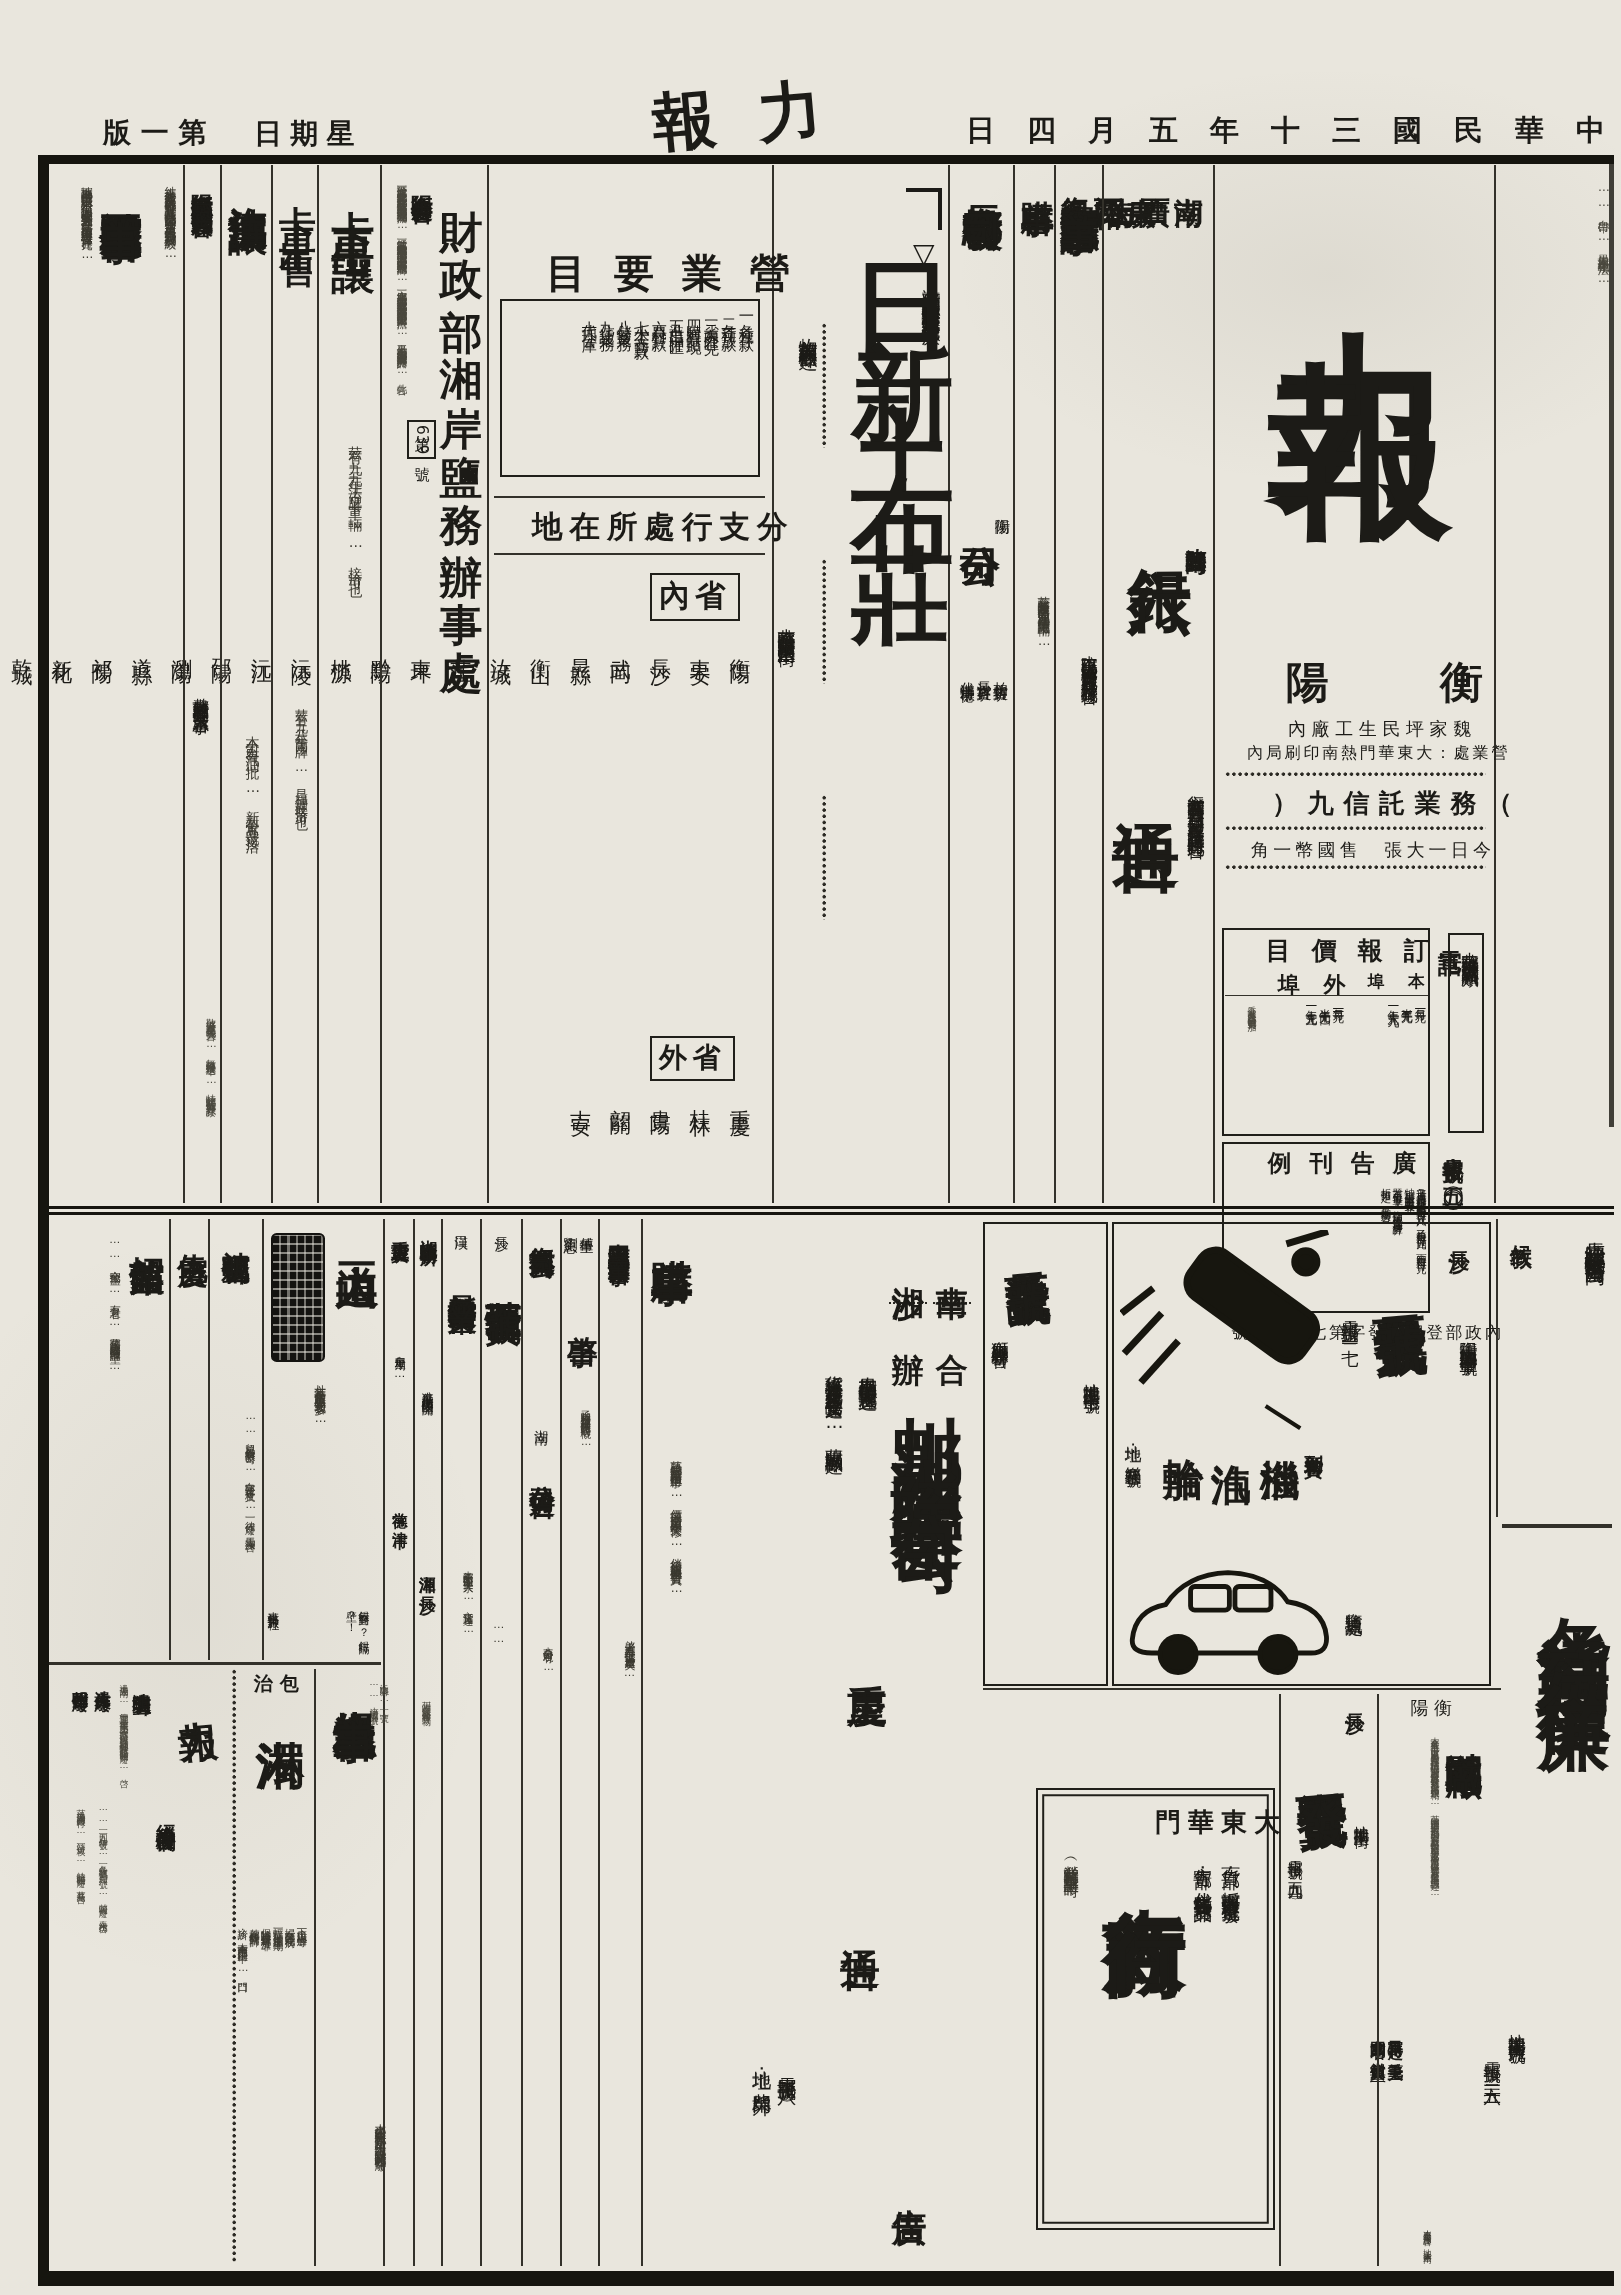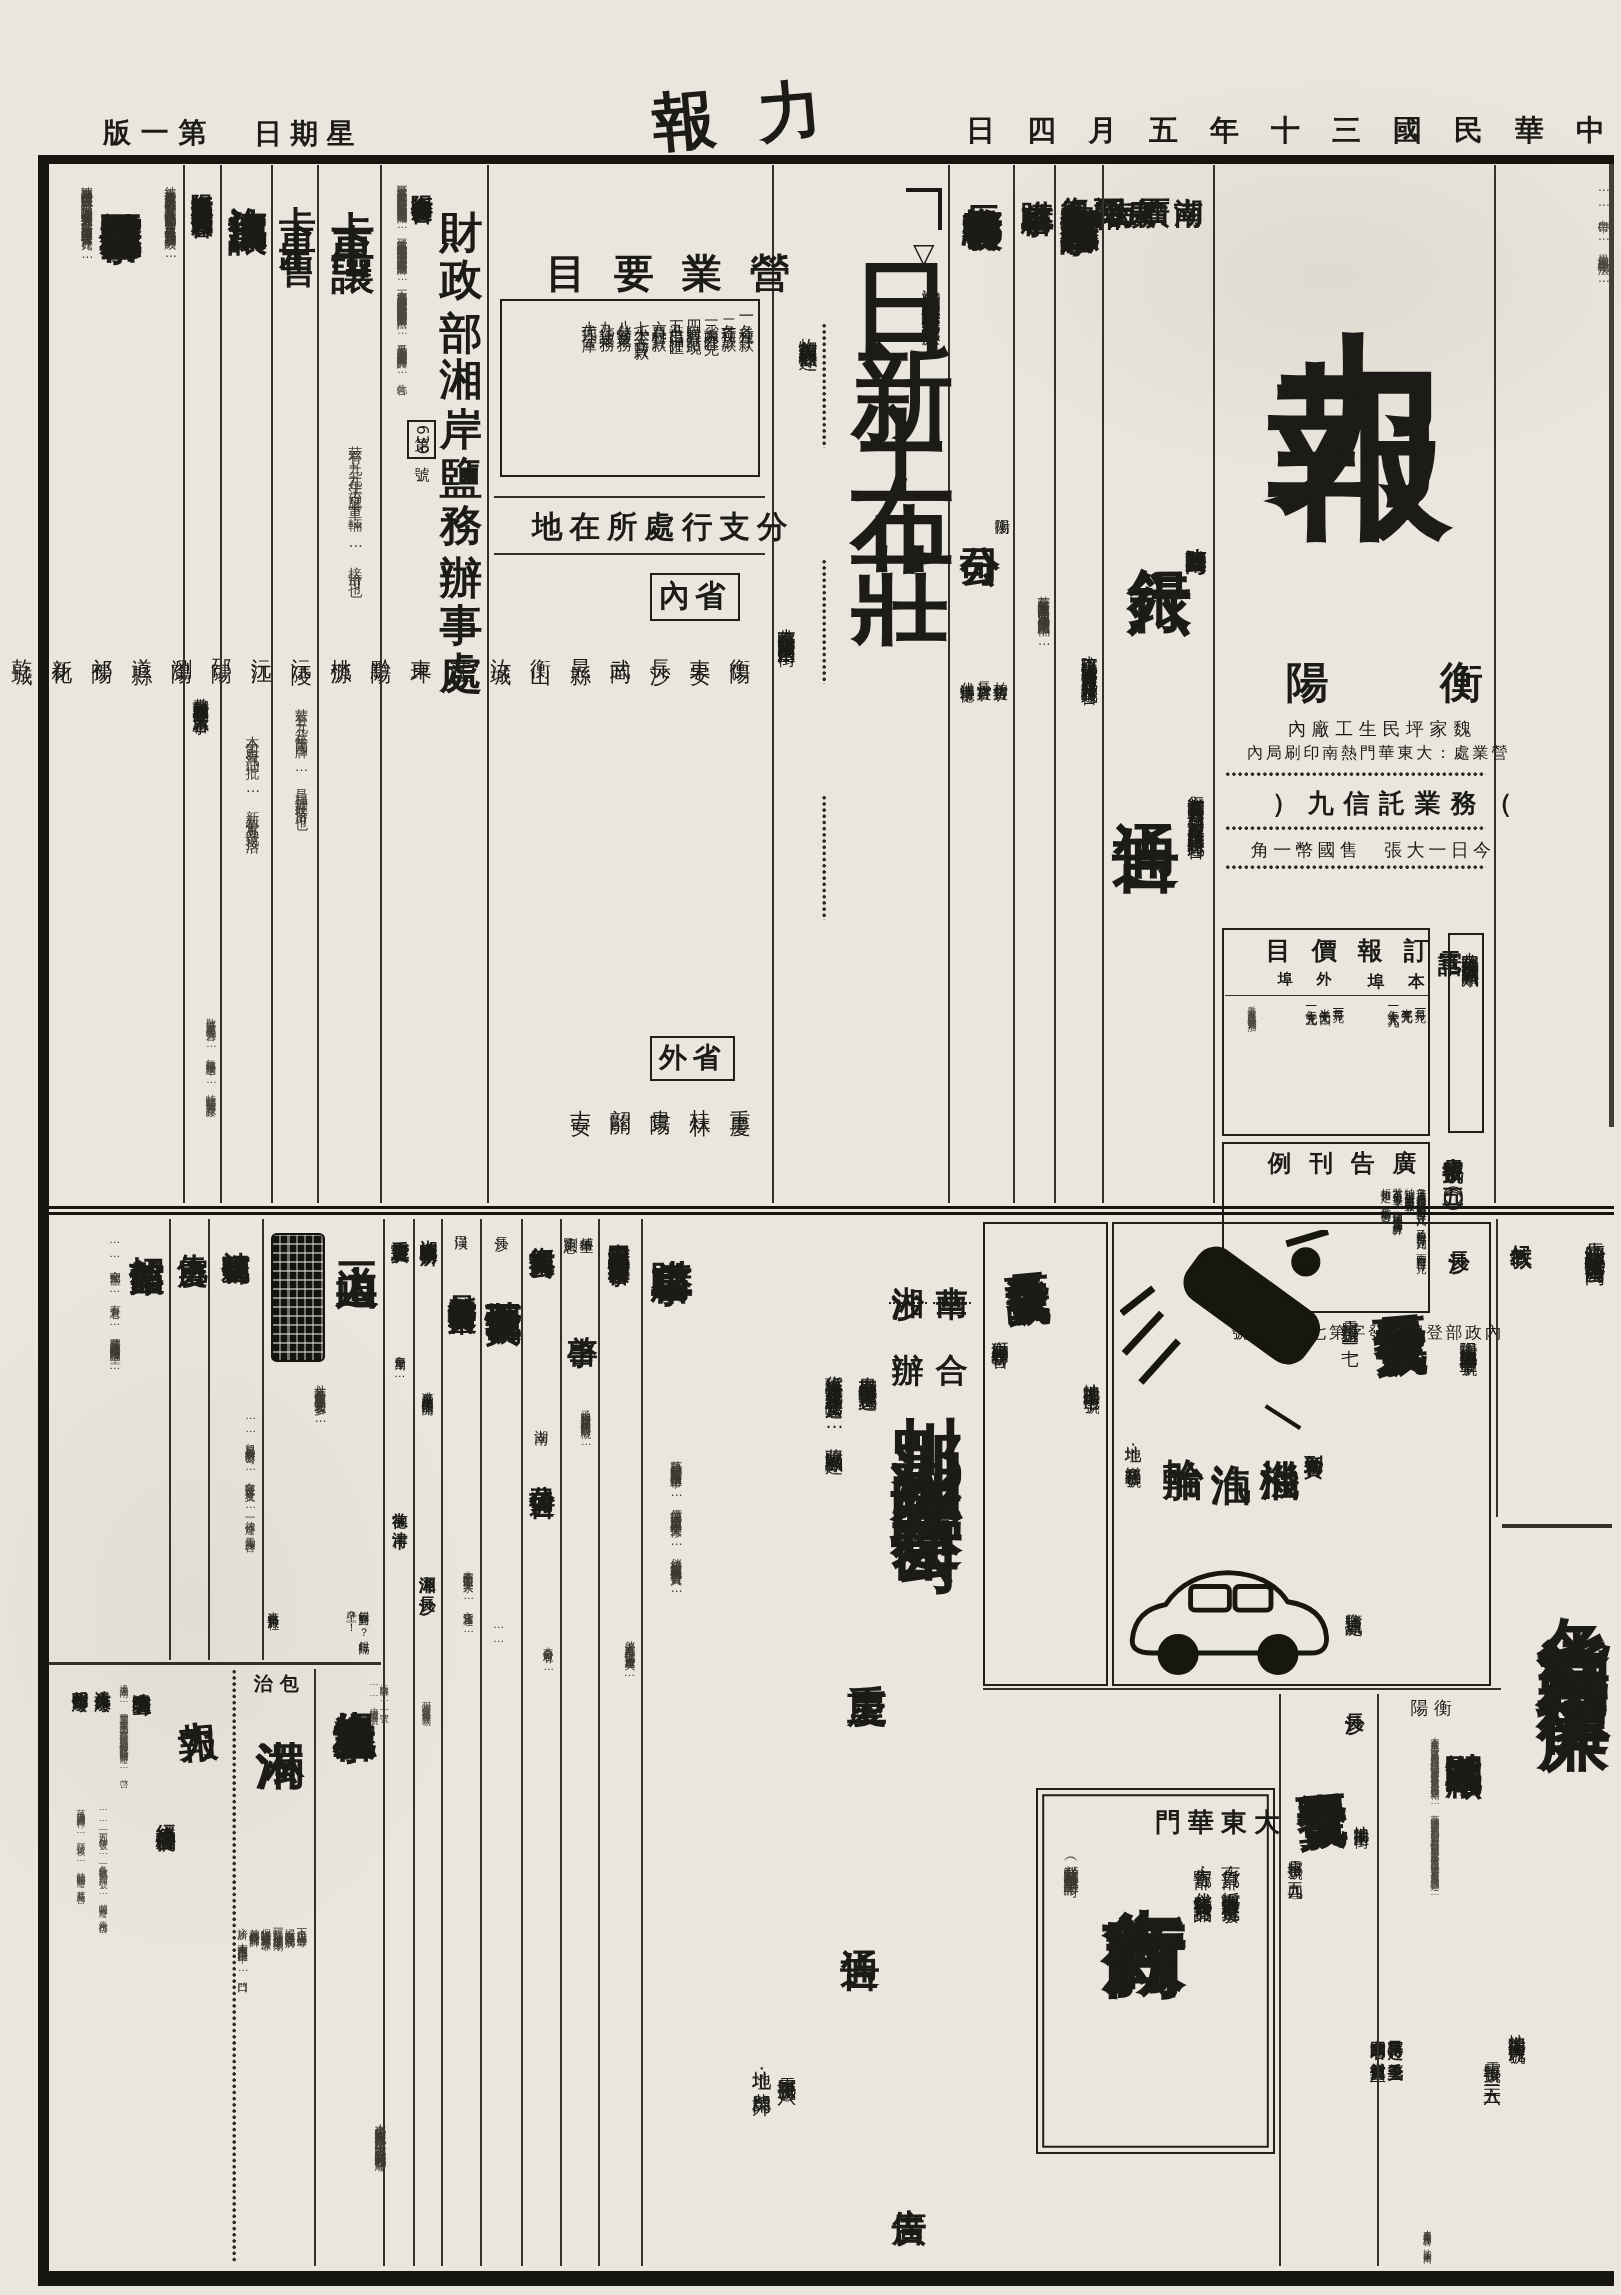--- a/index.html
+++ b/index.html
@@ -61,21 +61,21 @@
     <div class="b hrtl" style="left:28px;top:576px;font-size:16px;letter-spacing:2.8px">內局刷印南熱門華東大：處業營</div>
     <div class="b wavyh" style="left:5.6px;top:605px;width:261px"></div>
     <div class="b hrtl bold" style="left:53px;top:619px;font-size:26px;letter-spacing:9.7px">）九信託業務（</div>
     <div class="b wavyh" style="left:5.6px;top:659px;width:261px"></div>
     <div class="b hrtl" style="left:32px;top:671px;font-size:18px;letter-spacing:4.2px">角一幣國售　張大一日今</div>
     <div class="b wavyh" style="left:5.6px;top:698px;width:261px"></div>
 
     <div class="b box" style="left:2.8px;top:761px;width:208px;height:208px">
       <div class="b hrtl bold" style="left:42px;top:4.2px;font-size:25px;letter-spacing:21px">目價報訂</div>
       <div class="b hrtl bold" style="left:144px;top:40px;font-size:16.7px;letter-spacing:23.6px">埠本</div>
-      <div class="b hrtl bold" style="left:54px;top:40px;font-size:15px;letter-spacing:23.6px">埠外</div>
+      <div class="b hrtl bold" style="left:54px;top:40px;font-size:22px;letter-spacing:23.6px">埠外</div>
       <div class="b hr" style="left:1.4px;top:65px;width:203px;height:1.4px"></div>
       <div class="b v" style="left:125px;top:69px;width:78px;height:133px;font-size:11.8px">每月一元
 半年九元一
 一年十六元九</div>
       <div class="b v" style="left:36px;top:69px;width:85px;height:133px;font-size:11.8px">每月一元一
 半年十元〇四
 一年十九元三</div>
       <div class="b v faint" style="left:2.8px;top:69px;width:30.5px;height:133px;font-size:9px">香港歐美及航空掛號郵費另加</div>
     </div>
     <div class="b v bold" style="left:217px;top:764px;height:83px;font-size:23.6px">電話</div>
@@ -449,21 +449,21 @@
   <div class="b vr" style="left:1377px;top:1694px;height:572px"></div>
 
   <div class="b" style="left:1283px;top:1695px;width:92px;height:571px">
     <div class="b v bold" style="left:60px;top:2.8px;height:62px;font-size:19.4px">長沙</div>
     <div class="b v bold cur" style="left:26px;top:56px;height:486px;font-size:50px">裕豐長百貨批發</div>
     <div class="b v" style="left:69px;top:118px;height:264px;font-size:15.3px">地址衡陽南正街</div>
     <div class="b v" style="left:2.8px;top:153px;height:319px;font-size:15.3px">電報掛號：五九四〇</div>
   </div>
   <div class="b vr" style="left:1279px;top:1694px;height:572px"></div>
 
-  <div class="b dbox" style="left:1036px;top:1788px;width:239px;height:366px">
+  <div class="b dbox" style="left:1036px;top:1788px;width:239px;height:442px">
     <div class="b hrtl bold" style="left:117px;top:15.3px;font-size:26px;letter-spacing:7px">門華東大</div>
     <div class="b v" style="left:182px;top:62px;height:389px;font-size:19px">百貨部：採辦中西百貨零整批發</div>
     <div class="b v" style="left:154px;top:62px;height:389px;font-size:19px">寄售部：代客銷售各類日需貨品</div>
     <div class="b v bold" style="left:58px;top:49px;height:403px;font-size:85px">大新商行</div>
     <div class="b v dim" style="left:23.6px;top:62px;height:375px;font-size:15.3px">（營業時間每日午后二時至十時）</div>
   </div>
 
 </div>
 
 

